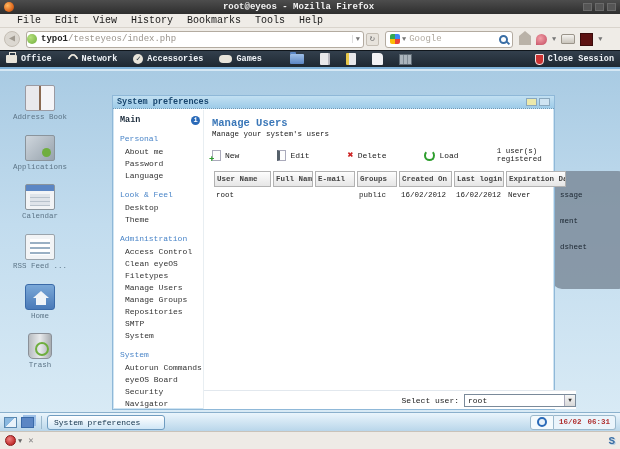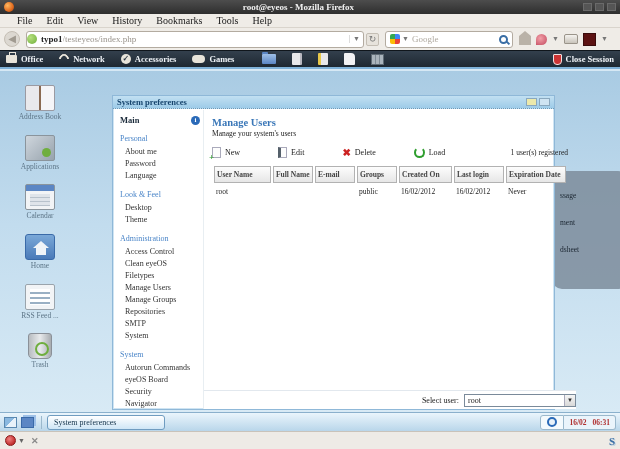--- a/index.html
+++ b/index.html
@@ -1,17 +1,17 @@
 <!DOCTYPE html>
 <html><head>
 <meta charset="utf-8">
 <style>
   * { margin:0; padding:0; box-sizing:border-box; }
   body { font-family:"Liberation Sans", sans-serif; }
-  .screen { position:relative; width:620px; height:449px; overflow:hidden; background:#d6e8f4; font-family:Liberation Serif, serif; }
+  .screen { position:relative; width:620px; height:449px; overflow:hidden; background:#d6e8f4; font-family:Liberation Mono, monospace; }
 
   
   .titlebar { position:absolute; top:0; left:0; right:0; height:14px; background:linear-gradient(#4d4d4d,#2e2e2e); display:flex; align-items:center; }
   .ff-icon { width:10px; height:10px; margin-left:4px; border-radius:50%; background:radial-gradient(circle at 35% 35%, #ffb860, #e06a1e 60%, #8a3a10); }
   .title-text { flex:1; text-align:center; color:#f2f2f2; font-weight:bold; font-size:9px; }
   .win-ctrls { display:flex; gap:3px; margin-right:4px; }
   .win-ctrls span { width:9px; height:8px; background:#555; border:1px solid #6a6a6a; }
 
   .menubar { position:absolute; top:14px; left:0; right:0; height:14px; background:#efece7; display:flex; align-items:center; padding-left:10px; border-bottom:1px solid #d9d4cc; }
   .menubar span { font-size:10px; color:#1a1a1a; padding:0 7px; }
@@ -223,26 +223,26 @@
       </div>
       <div class="dicon">
         <div class="ig ig-apps"></div>
         <div class="lbl">Applications</div>
       </div>
       <div class="dicon">
         <div class="ig ig-cal"></div>
         <div class="lbl">Calendar</div>
       </div>
       <div class="dicon">
+        <div class="ig ig-rss"></div>
+        <div class="lbl">RSS Feed ...</div>
+      </div>
+      <div class="dicon">
         <div class="ig ig-home"></div>
         <div class="lbl">Home</div>
-      </div>
-      <div class="dicon">
-        <div class="ig ig-rss"></div>
-        <div class="lbl">RSS Feed ...</div>
       </div>
       <div class="dicon">
         <div class="ig ig-trash"></div>
         <div class="lbl">Trash</div>
       </div>
     </div>
 
     <div class="dock">
       <div class="frag">ssage</div>
       <div class="frag">ment</div>

